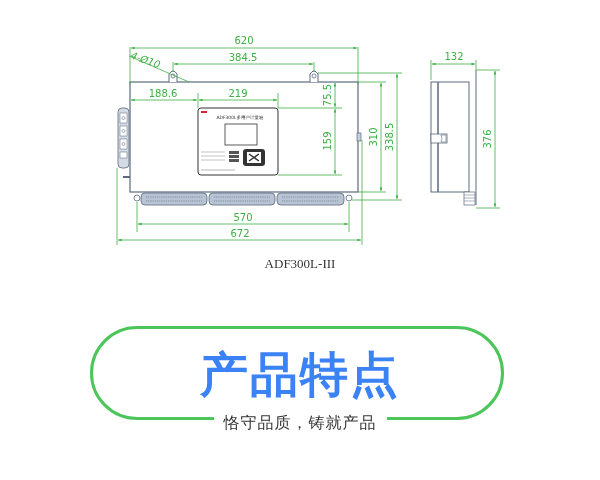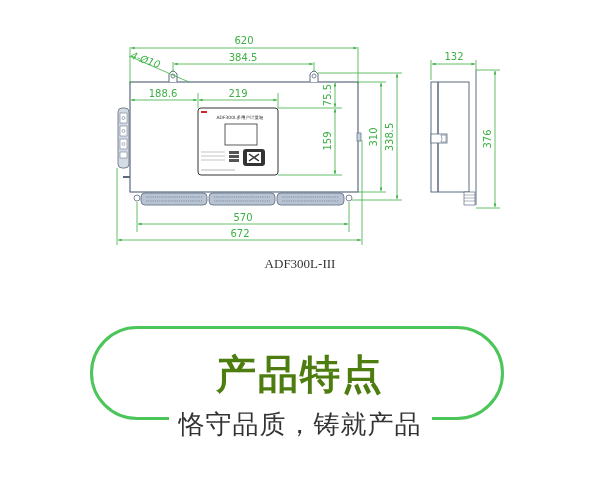--- a/index.html
+++ b/index.html
@@ -6,25 +6,25 @@
     body { width: 600px; height: 480px; position: relative; overflow: hidden;
            font-family: "Liberation Sans", "DejaVu Sans", sans-serif; }
     #drawing { position: absolute; left: 0; top: 0; width: 600px; height: 300px; }
     .dim-text { font-family: "DejaVu Sans", sans-serif; font-size: 10px; fill: #3cb043; }
     .dim-text-v { font-family: "DejaVu Sans", sans-serif; font-size: 10px; fill: #3cb043; }
     .model-label { position: absolute; left: 240px; top: 256px; width: 120px; text-align: center;
                    font-family: Liberation Serif, serif; font-size: 13px; color: #333333; }
     .banner { position: absolute; left: 90px; top: 326px; width: 414px; height: 94px;
               border: 3px solid #4cc65a; border-radius: 47px; box-sizing: border-box; }
     .banner-title { position: absolute; left: 0; top: 351px; width: 600px; text-align: center;
-                    font-family: "DejaVu Sans", sans-serif; font-weight: bold; font-size: 40px;
-                    color: #4d7c0f; letter-spacing: 2px; line-height: 46px; }
+                    font-family: "DejaVu Sans", sans-serif; font-weight: bold; font-size: 48px;
+                    color: #3b82f6; letter-spacing: 2px; line-height: 46px; }
     .banner-subtitle-wrap { position: absolute; left: 0; top: 409px; width: 600px; text-align: center; }
     .banner-subtitle { display: inline-block; background: #ffffff; padding: 0 10px;
-                       font-family: Liberation Sans, sans-serif; font-size: 26px; color: #333333;
+                       font-family: Liberation Mono, monospace; font-size: 16px; color: #333333;
                        line-height: 30px; letter-spacing: 1px; }
   </style>
 </head>
 <body>
 
 <svg id="drawing" viewBox="0 0 600 300" xmlns="http://www.w3.org/2000/svg">
   <defs>
     <marker id="arr" viewBox="0 0 10 10" refX="9" refY="5" markerWidth="5" markerHeight="5" orient="auto-start-reverse">
       <path d="M0,2 L10,5 L0,8 z" fill="#3cb043"></path>
     </marker>

